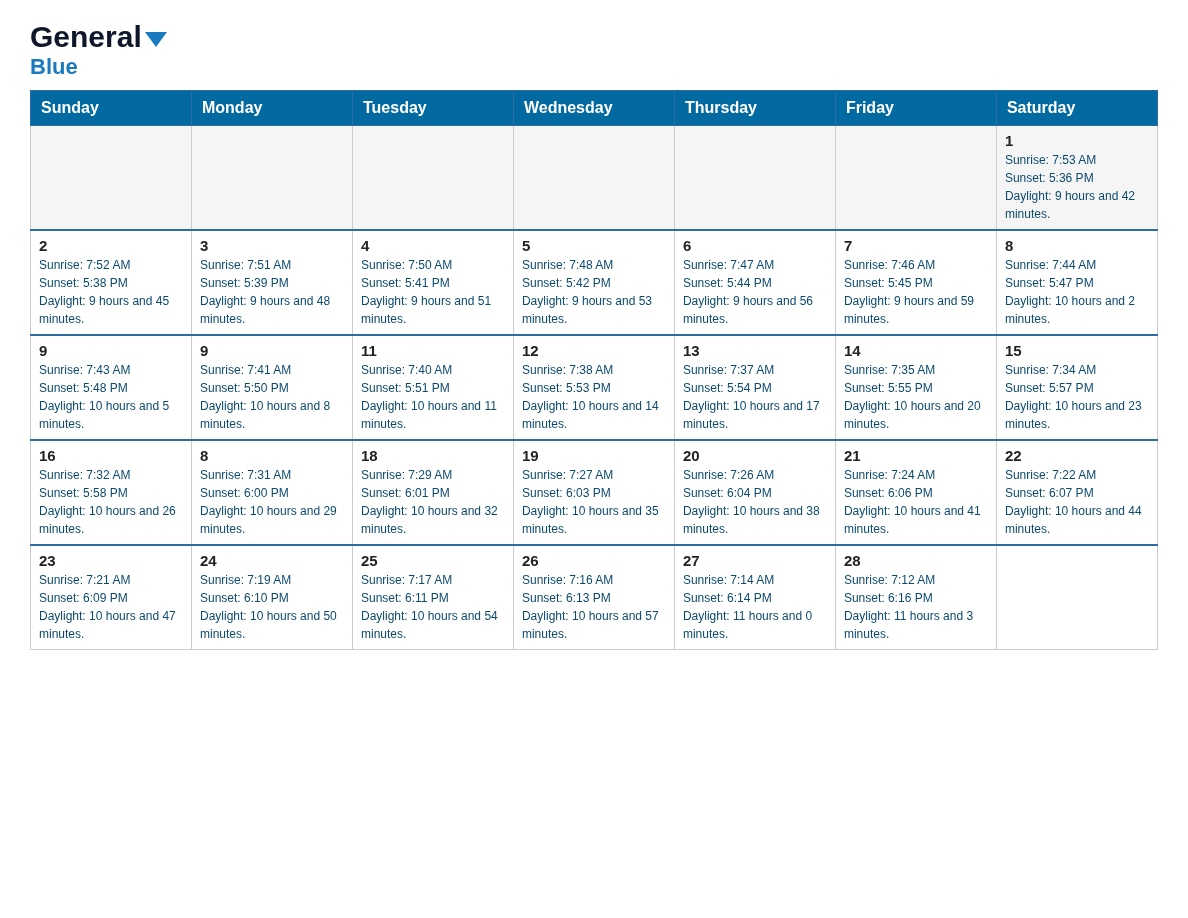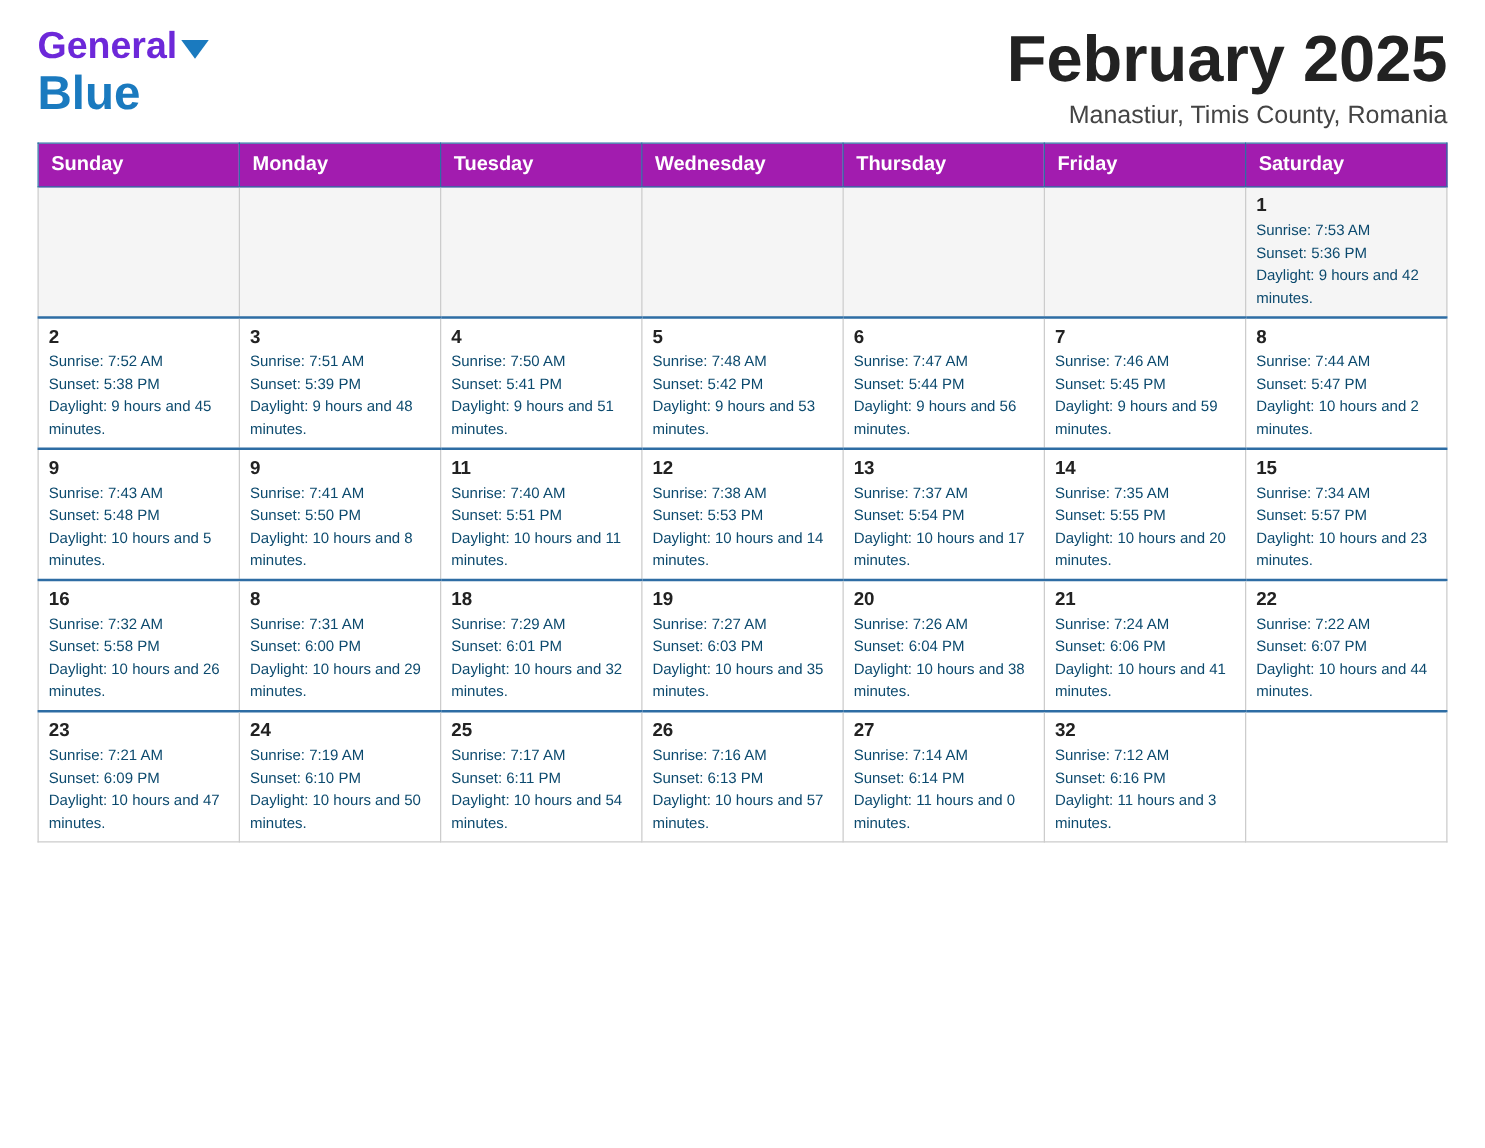--- a/index.html
+++ b/index.html
@@ -38,21 +38,21 @@
       font-size: 20px;
       color: #444;
       margin-top: 4px;
     }
     .calendar-table {
       width: 100%;
       border-collapse: collapse;
       margin-top: 8px;
     }
     .calendar-table th {
-      background-color: #a21caf;
+      background-color: #0369a1;
       color: #fff;
       font-size: 16px;
       font-weight: bold;
       padding: 8px 10px;
       text-align: left;
       border: 1px solid #2e6da4;
     }
     .calendar-table td {
       border: 1px solid #ccc;
       vertical-align: top;
@@ -81,30 +81,26 @@
     .week-row td {
       border-top: 2px solid #2e6da4;
     }
   </style>
 </head>
 <body>
 
 <div class="header-area">
   <div class="logo">
     <div class="logo-line1">
-      <span style="font-size:30px;font-weight:bold;color:#6d28d9;">General</span>
+      <span style="font-size:30px;font-weight:bold;color:#0f172a;">General</span>
       <span style="display:inline-block;width:0;height:0;border-left:11px solid transparent;border-right:11px solid transparent;border-top:15px solid #1a7abf;margin-left:3px;margin-bottom:-4px;"></span>
     </div>
     <div>
-      <span style="font-size:38px;font-weight:bold;color:#1a7abf;text-align:center;">Blue</span>
+      <span style="font-size:22px;font-weight:bold;color:#1a7abf;text-align:center;">Blue</span>
     </div>
-  </div>
-  <div class="title-area">
-    <div class="calendar-title">February 2025</div>
-    <div class="calendar-subtitle">Manastiur, Timis County, Romania</div>
   </div>
 </div>
 
 <table class="calendar-table">
   <thead>
     <tr>
     <th>Sunday</th>
         <th>Monday</th>
         <th>Tuesday</th>
         <th>Wednesday</th>
@@ -231,19 +227,19 @@
         </td>
         <td>
           <span class="day-number">26</span>
           <div class="day-info">Sunrise: 7:16 AM<br>Sunset: 6:13 PM<br>Daylight: 10 hours and 57 minutes.</div>
         </td>
         <td>
           <span class="day-number">27</span>
           <div class="day-info">Sunrise: 7:14 AM<br>Sunset: 6:14 PM<br>Daylight: 11 hours and 0 minutes.</div>
         </td>
         <td>
-          <span class="day-number">32</span>
+          <span class="day-number">28</span>
           <div class="day-info">Sunrise: 7:12 AM<br>Sunset: 6:16 PM<br>Daylight: 11 hours and 3 minutes.</div>
         </td>
         <td class="empty-cell"></td>
       </tr>
     </tbody>
 </table>
 
 </body></html>

